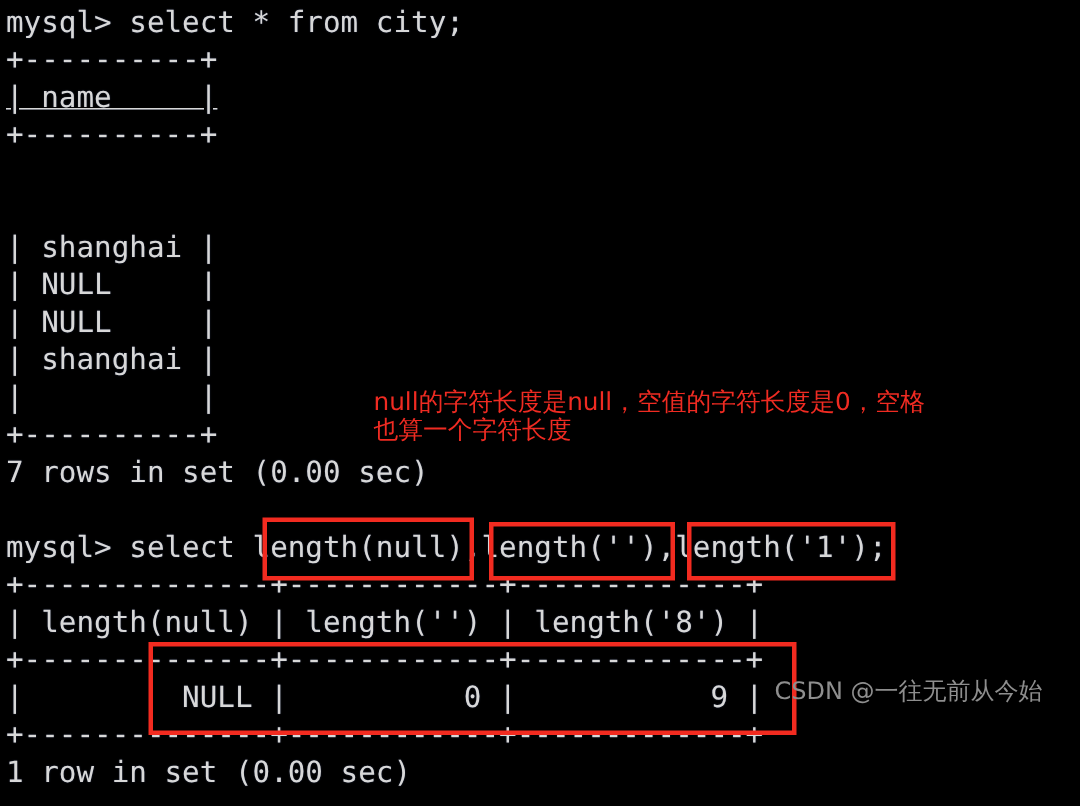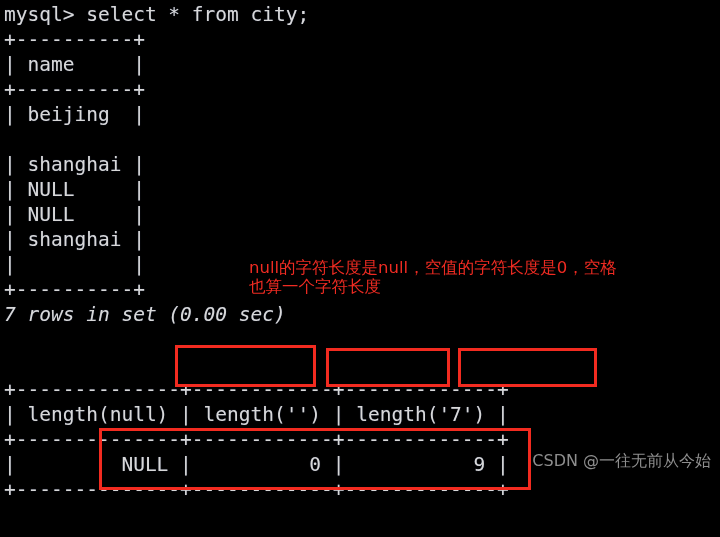--- a/index.html
+++ b/index.html
@@ -55,52 +55,53 @@
     position: absolute;
     border: 3px solid #f22b20;
     box-sizing: border-box;
     background: transparent;
     pointer-events: none;
   }
 
   
   #watermark {
     position: absolute;
-    right: 9px;
+    right: 25px;
     bottom: 6px;
     color: #8e8e8e;
     font-family: "DejaVu Sans", "Liberation Sans", sans-serif;
     font-size: 16px;
     line-height: 20px;
     white-space: pre;
   }
 </style>
 </head>
 <body>
 
 <div id="terminal">
 
   <div class="term-line" style="top:2px;">mysql&gt; select * from city;</div>
   <div class="term-line" style="top:27px;">+----------+</div>
-  <div class="term-line" style="top:52px;">| name     |</div>
+  <div class="term-line" style="top:52px;text-decoration:underline;">| name     |</div>
   <div class="term-line" style="top:77px;">+----------+</div>
-  <div class="term-line" style="top:102px;">| beijing  |</div>
   <div class="term-line" style="top:152px;">| shanghai |</div>
   <div class="term-line" style="top:177px;">| NULL     |</div>
   <div class="term-line" style="top:202px;">| NULL     |</div>
   <div class="term-line" style="top:227px;">| shanghai |</div>
   <div class="term-line" style="top:252px;">|          |</div>
   <div class="term-line" style="top:277px;">+----------+</div>
-  <div class="term-line" style="top:302px;font-style:italic;">7 rows in set (0.00 sec)</div>
+  <div class="term-line" style="top:302px;">7 rows in set (0.00 sec)</div>
 
+  <div class="term-line" style="top:352px;">mysql&gt; select length(null),length(''),length('1');</div>
   <div class="term-line" style="top:377px;">+--------------+------------+-------------+</div>
-  <div class="term-line" style="top:402px;">| length(null) | length('') | length('7') |</div>
+  <div class="term-line" style="top:402px;">| length(null) | length('') | length('8') |</div>
   <div class="term-line" style="top:427px;">+--------------+------------+-------------+</div>
   <div class="term-line" style="top:452px;">|         NULL |          0 |           9 |</div>
   <div class="term-line" style="top:477px;">+--------------+------------+-------------+</div>
+  <div class="term-line" style="top:502px;">1 row in set (0.00 sec)</div>
 
   <div id="annotation">null的字符长度是null，空值的字符长度是0，空格
 也算一个字符长度</div>
 
   <div class="hl-box" style="left:175px; top:345px; width:141px; height:42px;"></div>
   <div class="hl-box" style="left:326px; top:348px; width:124px; height:39px;"></div>
   <div class="hl-box" style="left:458px; top:348px; width:139px; height:39px;"></div>
   <div class="hl-box" style="left:99px;  top:428px; width:432px; height:62px;"></div>
 
   <div id="watermark">CSDN @一往无前从今始</div>

